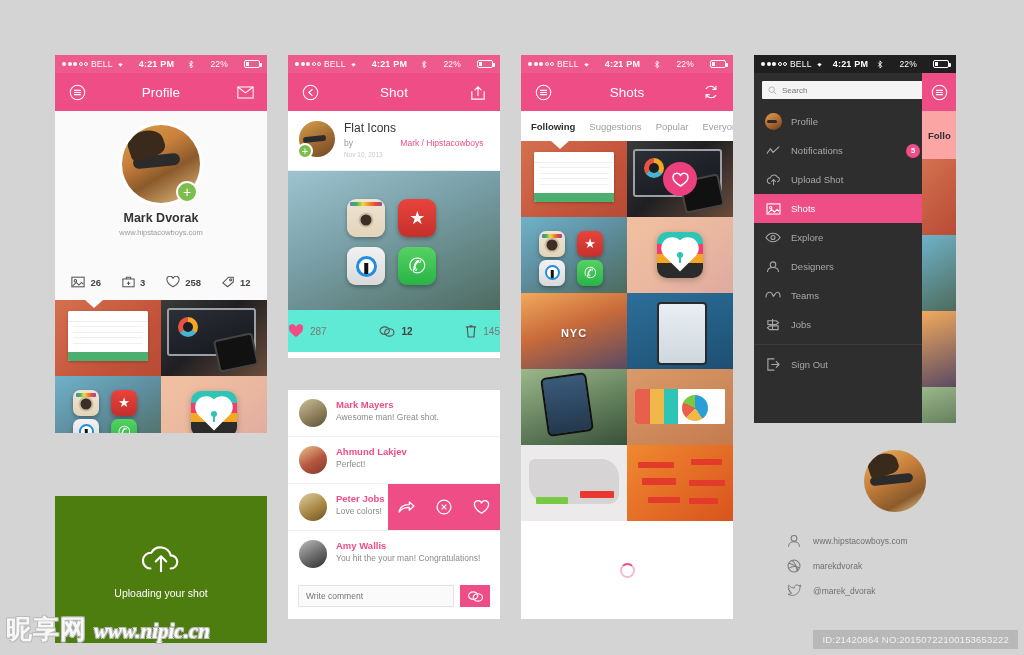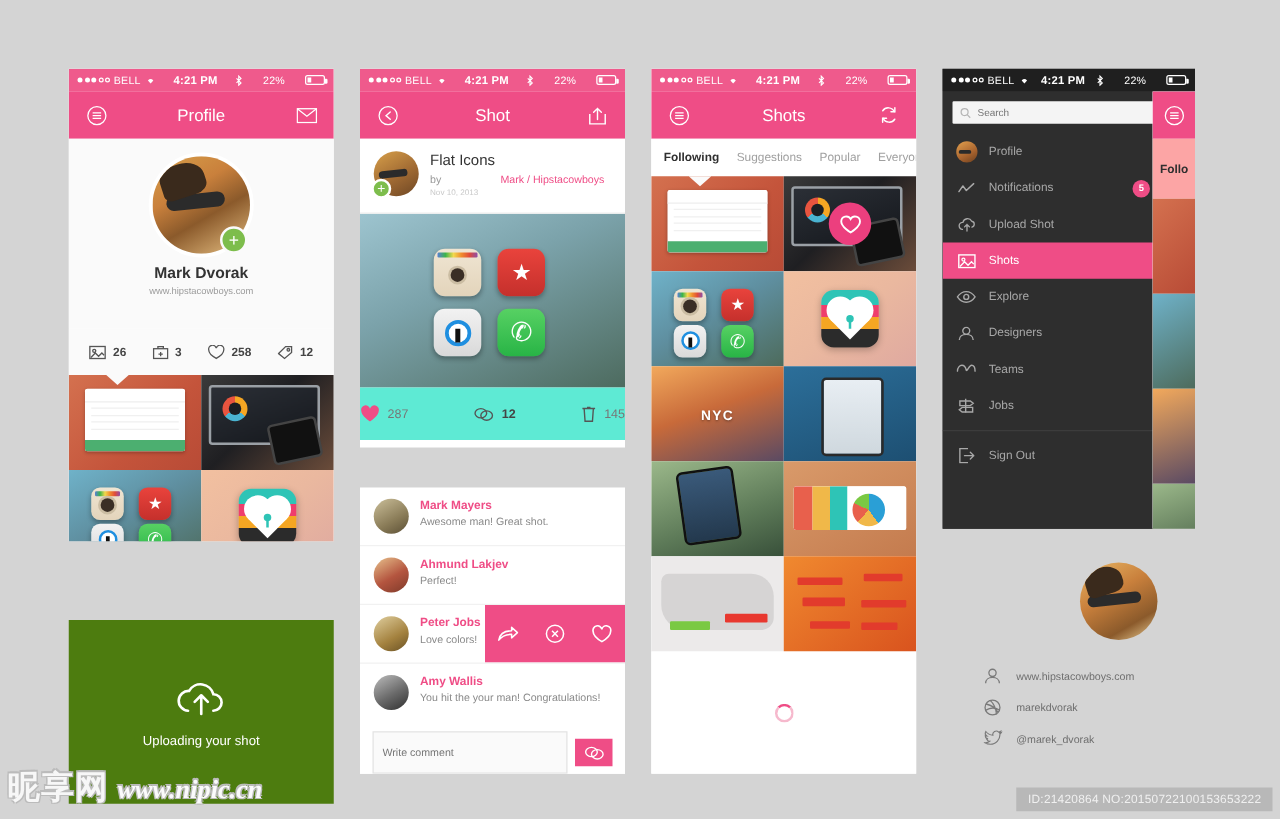--- a/index.html
+++ b/index.html
@@ -235,21 +235,21 @@
   .c-av.a3 { background: linear-gradient(150deg,#e0cf9f,#a4823f 60%,#6a5225); }
   .c-av.a4 { background: linear-gradient(150deg,#bdbdbd,#6a6a6a 55%,#2f2f2f); }
   .c-name { font-size: 9.5px; color: #ef4d86; font-weight: bold; }
   .c-text { font-size: 8.5px; color: #8a8a8a; margin-top: 2px; }
   .c-actions {
     position: absolute; right: 0; top: 0; bottom: 0; width: 112px;
     background: #ef4d86; display: flex; align-items: center; justify-content: space-around;
   }
   .commentbar { display: flex; gap: 6px; padding: 8px 10px; align-items: center; background: #fff; }
   .commentbar input {
-    flex: 1; height: 34px; border: 1px solid #e3e3e3; background: #fafafa;
+    flex: 1; height: 22px; border: 1px solid #e3e3e3; background: #fafafa;
     font-size: 8.5px; color: #9a9a9a; padding: 0 7px; outline: none;
     font-family: "Liberation Sans", sans-serif;
   }
   .commentbar .send {
     width: 30px; height: 22px; background: #ef4d86; display: flex;
     align-items: center; justify-content: center; border: none; cursor: pointer;
   }
 
   
   #screen3 { left: 521px; top: 55px; width: 212px; height: 564px; }

